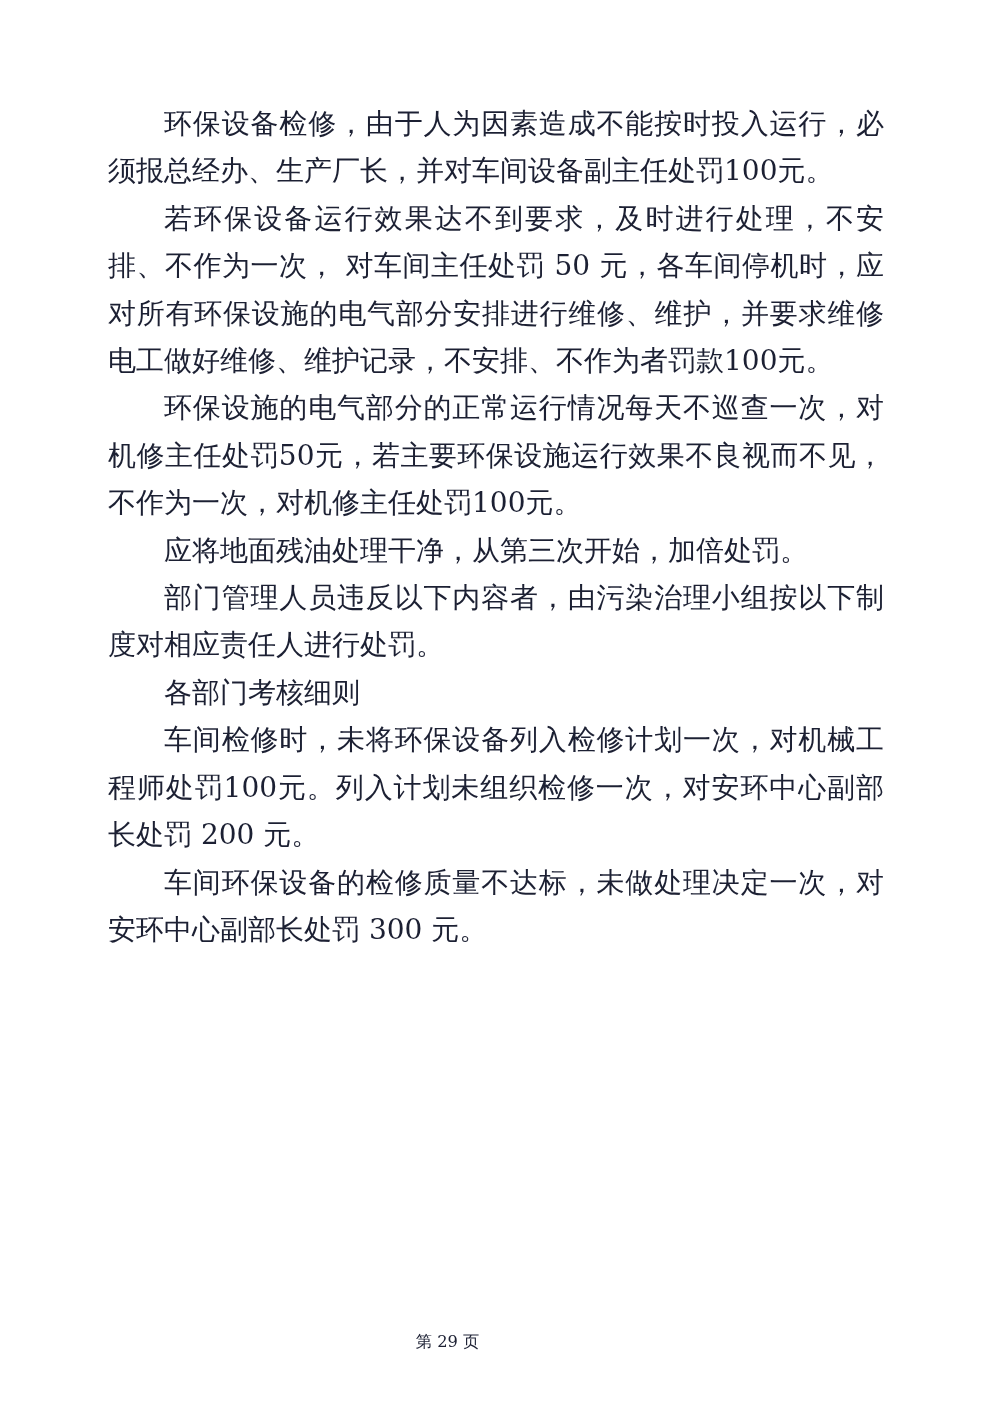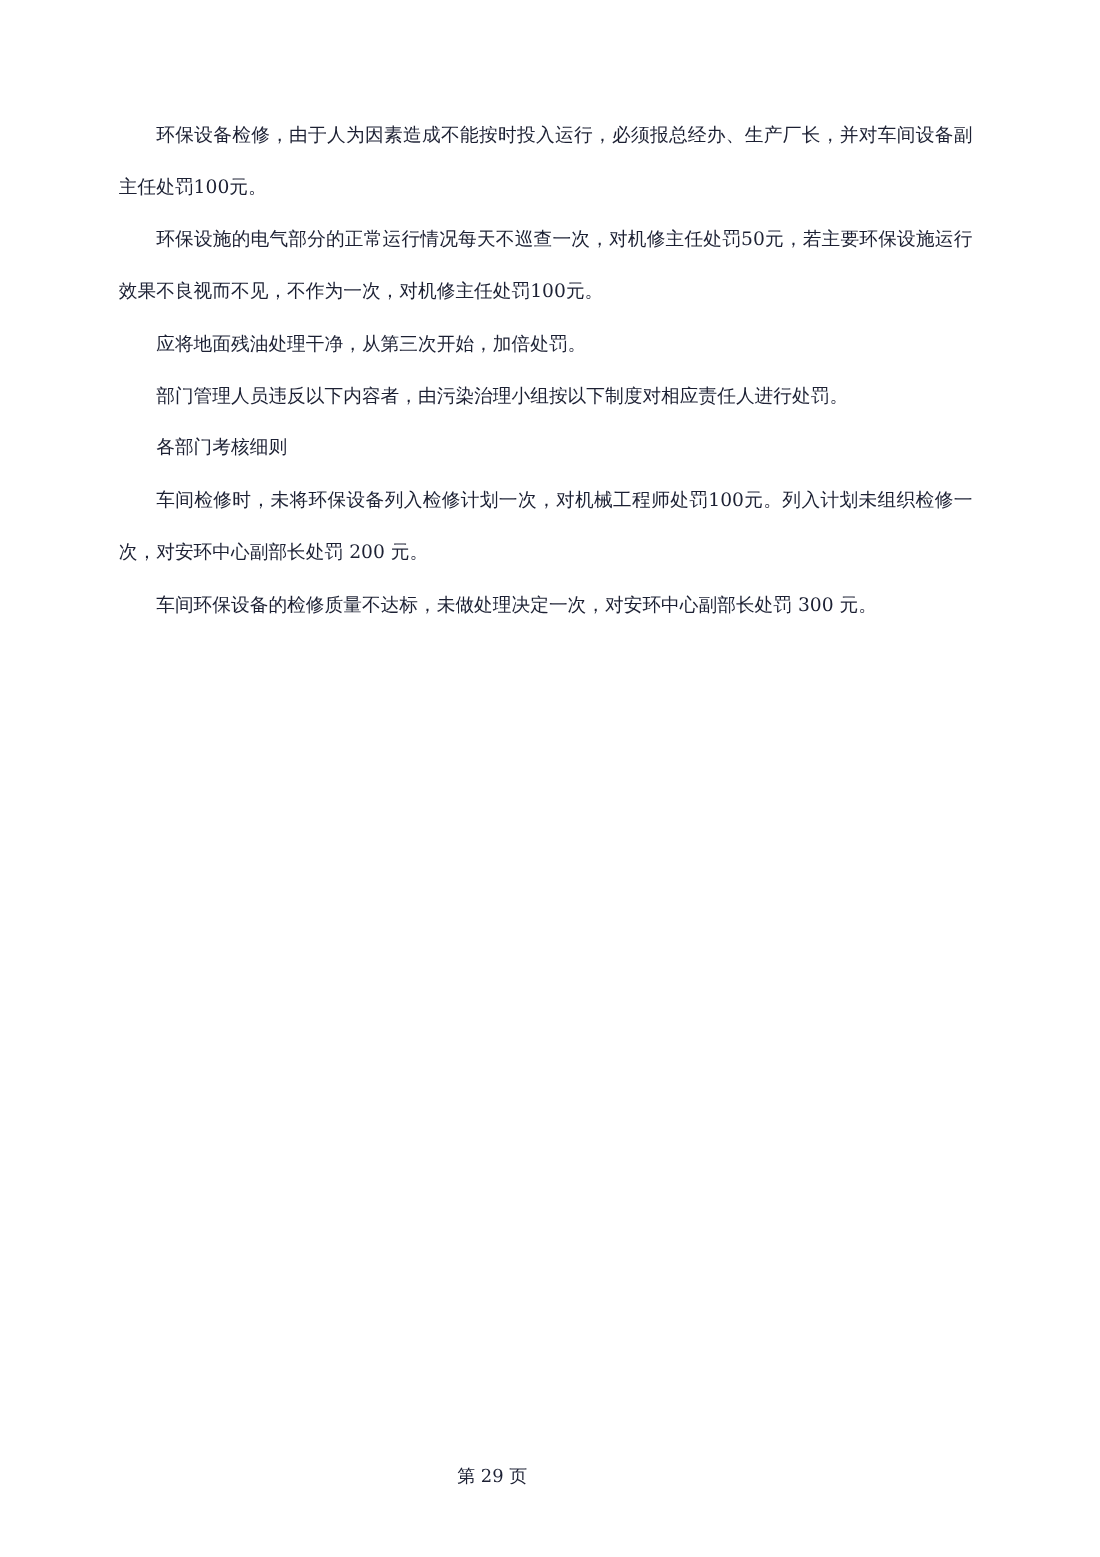--- a/index.html
+++ b/index.html
@@ -22,21 +22,21 @@
   }
   .content {
     position: absolute;
     left: 108px;
     top: 100px;
     width: 776px;
   }
   p.para {
     margin: 0;
     padding: 0;
-    font-size: 17px;
+    font-size: 28px;
     line-height: 47.4px;
     text-align: justify;
     text-justify: inter-ideograph;
     text-indent: 2em;
     word-break: break-all;
     color: #1c2033;
   }
   .footer {
     position: absolute;
     top: 1331px;
@@ -47,20 +47,21 @@
     line-height: 22px;
     color: #1c2033;
   }
 </style>
 </head>
 <body>
 
 <div class="page">
   <div class="content">
     <p class="para">环保设备检修，由于人为因素造成不能按时投入运行，必须报总经办、生产厂长，并对车间设备副主任处罚100元。</p>
+    <p class="para">若环保设备运行效果达不到要求，及时进行处理，不安排、不作为一次， 对车间主任处罚 50 元，各车间停机时，应对所有环保设施的电气部分安排进行维修、维护，并要求维修电工做好维修、维护记录，不安排、不作为者罚款100元。</p>
     <p class="para">环保设施的电气部分的正常运行情况每天不巡查一次，对机修主任处罚50元，若主要环保设施运行效果不良视而不见，不作为一次，对机修主任处罚100元。</p>
     <p class="para">应将地面残油处理干净，从第三次开始，加倍处罚。</p>
     <p class="para">部门管理人员违反以下内容者，由污染治理小组按以下制度对相应责任人进行处罚。</p>
     <p class="para">各部门考核细则</p>
     <p class="para">车间检修时，未将环保设备列入检修计划一次，对机械工程师处罚100元。列入计划未组织检修一次，对安环中心副部长处罚 200 元。</p>
     <p class="para">车间环保设备的检修质量不达标，未做处理决定一次，对安环中心副部长处罚 300 元。</p>
   </div>
   <div class="footer">第 29 页</div>
 </div>
 

